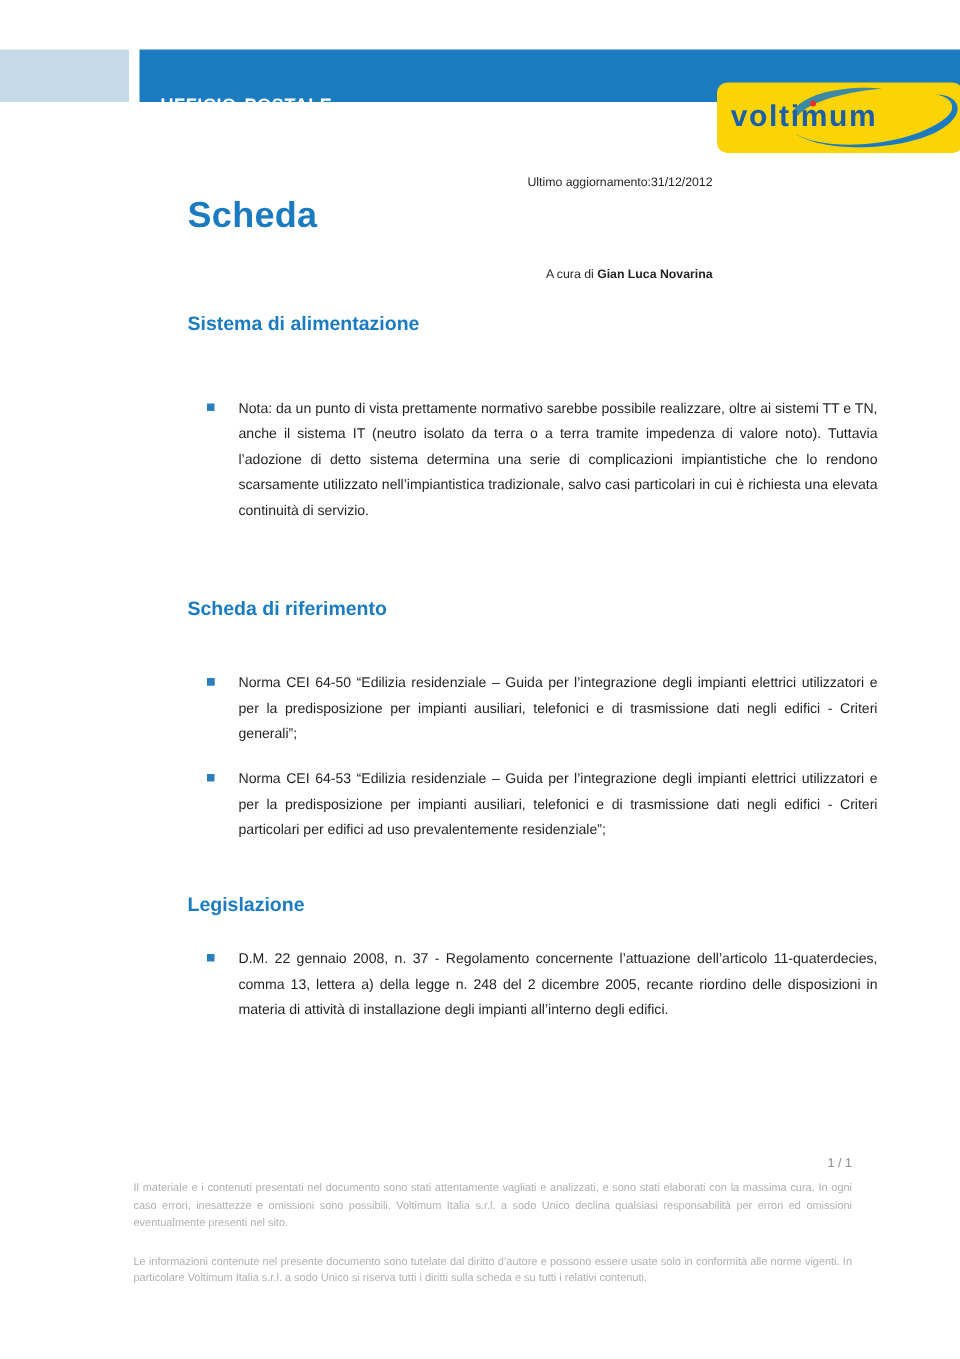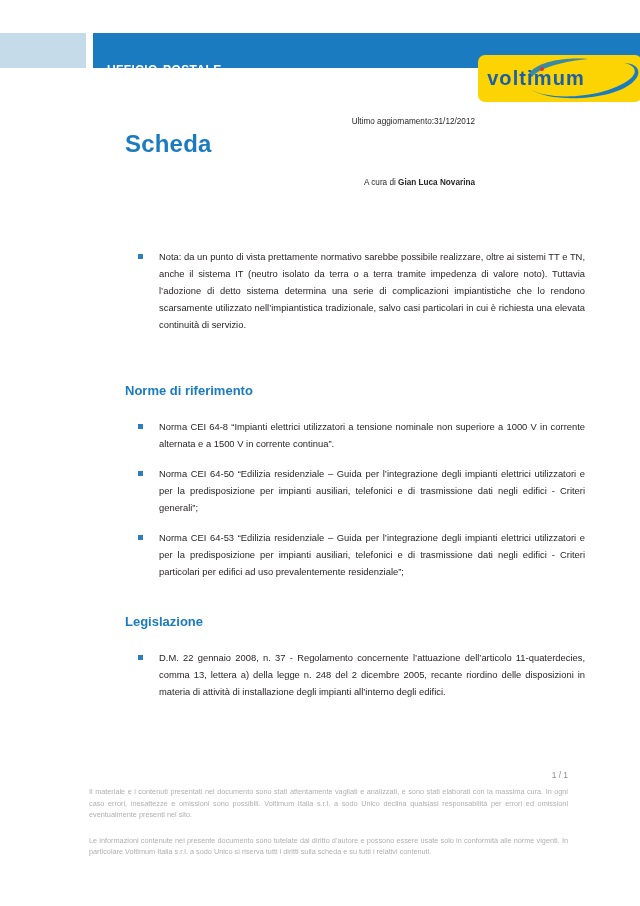--- a/index.html
+++ b/index.html
@@ -209,37 +209,37 @@
   <div class="logo-text">voltimum</div>
   <div class="logo-dot"></div>
 </div>
 
 <div class="content">
 
   <h1 class="doc-title">Scheda</h1>
 
   <div class="spacer-xl"></div>
 
+  <h2 class="section-title">Sistema di alimentazione</h2>
   <div class="spacer-md"></div>
   <div class="spacer-md"></div>
   <ul class="bullets">
     <li>
       <span class="bullet-marker"></span>
       <span>Nota: da un punto di vista prettamente normativo sarebbe possibile realizzare, oltre ai sistemi TT e TN, anche il sistema IT (neutro isolato da terra o a terra tramite impedenza di valore noto). Tuttavia l’adozione di detto sistema determina una serie di complicazioni impiantistiche che lo rendono scarsamente utilizzato nell’impiantistica tradizionale, salvo casi particolari in cui è richiesta una elevata continuità di servizio.</span>
     </li>
   </ul>
 
   <div class="spacer-xl"></div>
 
-  <h2 class="section-title">Norme di riferimento</h2>
+  <h2 class="section-title">Scheda di riferimento</h2>
   <div class="spacer-md"></div>
   <ul class="bullets">
     <li>
       <span class="bullet-marker"></span>
-      <span>Norma CEI 64-8 “Impianti elettrici utilizzatori a tensione nominale non superiore a 1000 V in corrente alternata e a 1500 V in corrente continua”.</span>
     </li>
     <li>
       <span class="bullet-marker"></span>
       <span>Norma CEI 64-50 “Edilizia residenziale – Guida per l’integrazione degli impianti elettrici utilizzatori e per la predisposizione per impianti ausiliari, telefonici e di trasmissione dati negli edifici -  Criteri generali”;</span>
     </li>
     <li>
       <span class="bullet-marker"></span>
       <span>Norma CEI 64-53 “Edilizia residenziale – Guida per l’integrazione degli impianti elettrici utilizzatori e per la predisposizione per impianti ausiliari, telefonici e di trasmissione dati negli edifici -  Criteri particolari per edifici ad uso prevalentemente residenziale”;</span>
     </li>
   </ul>

